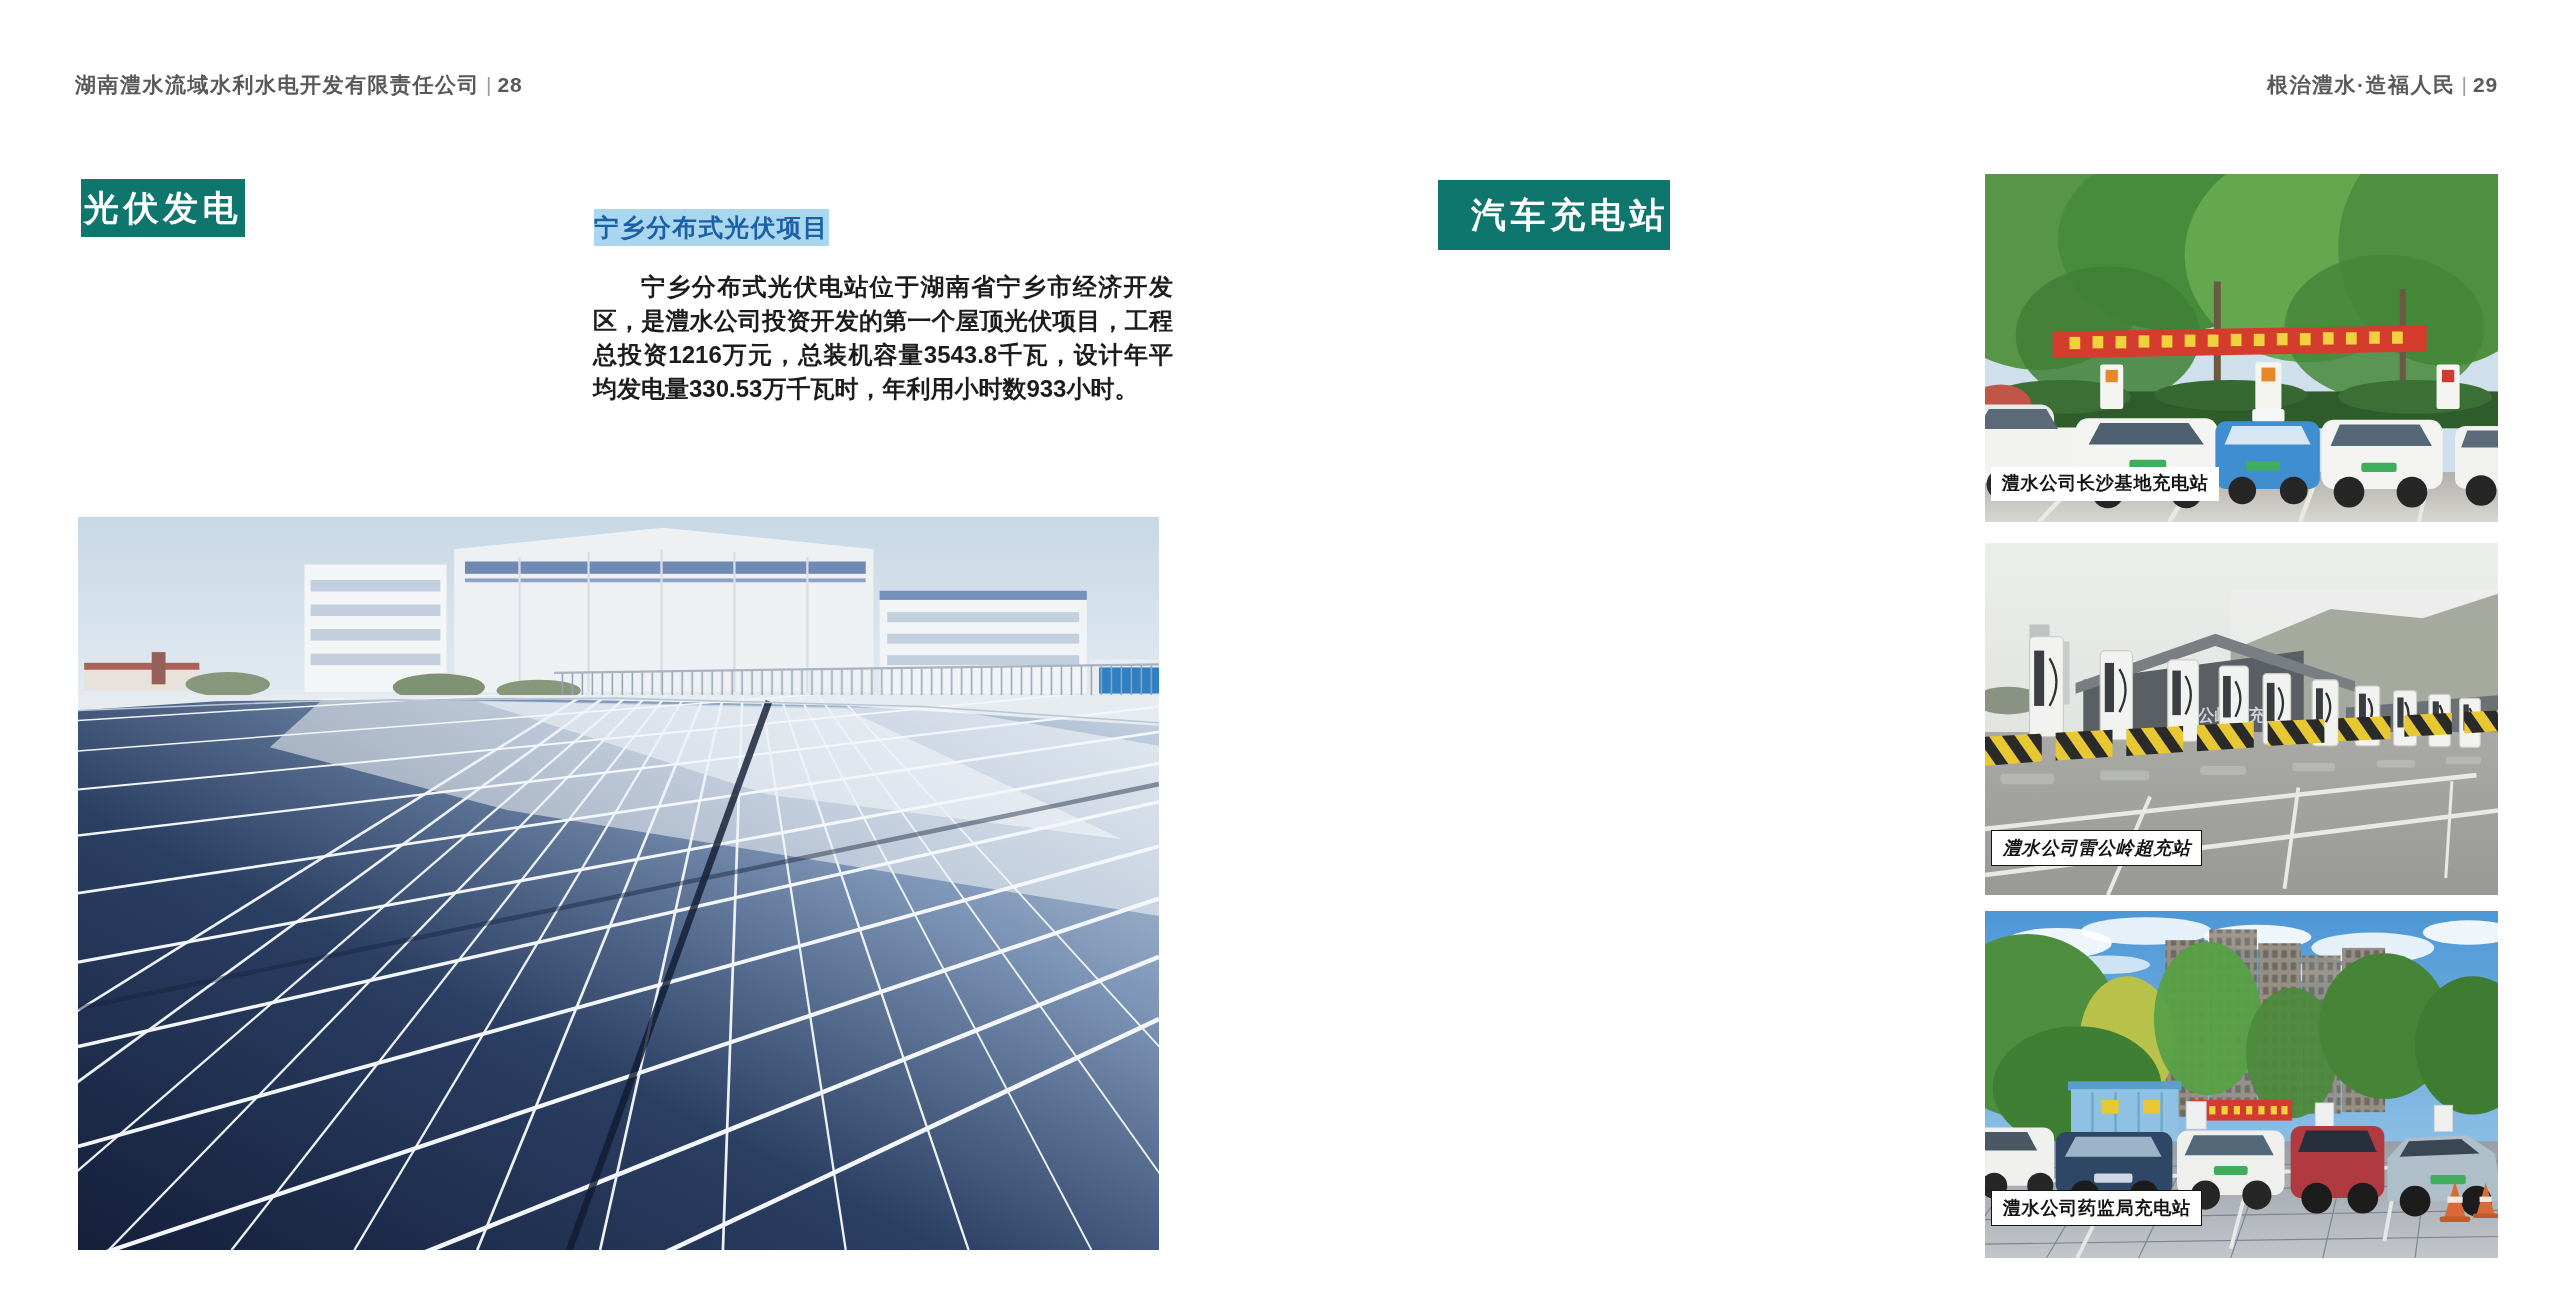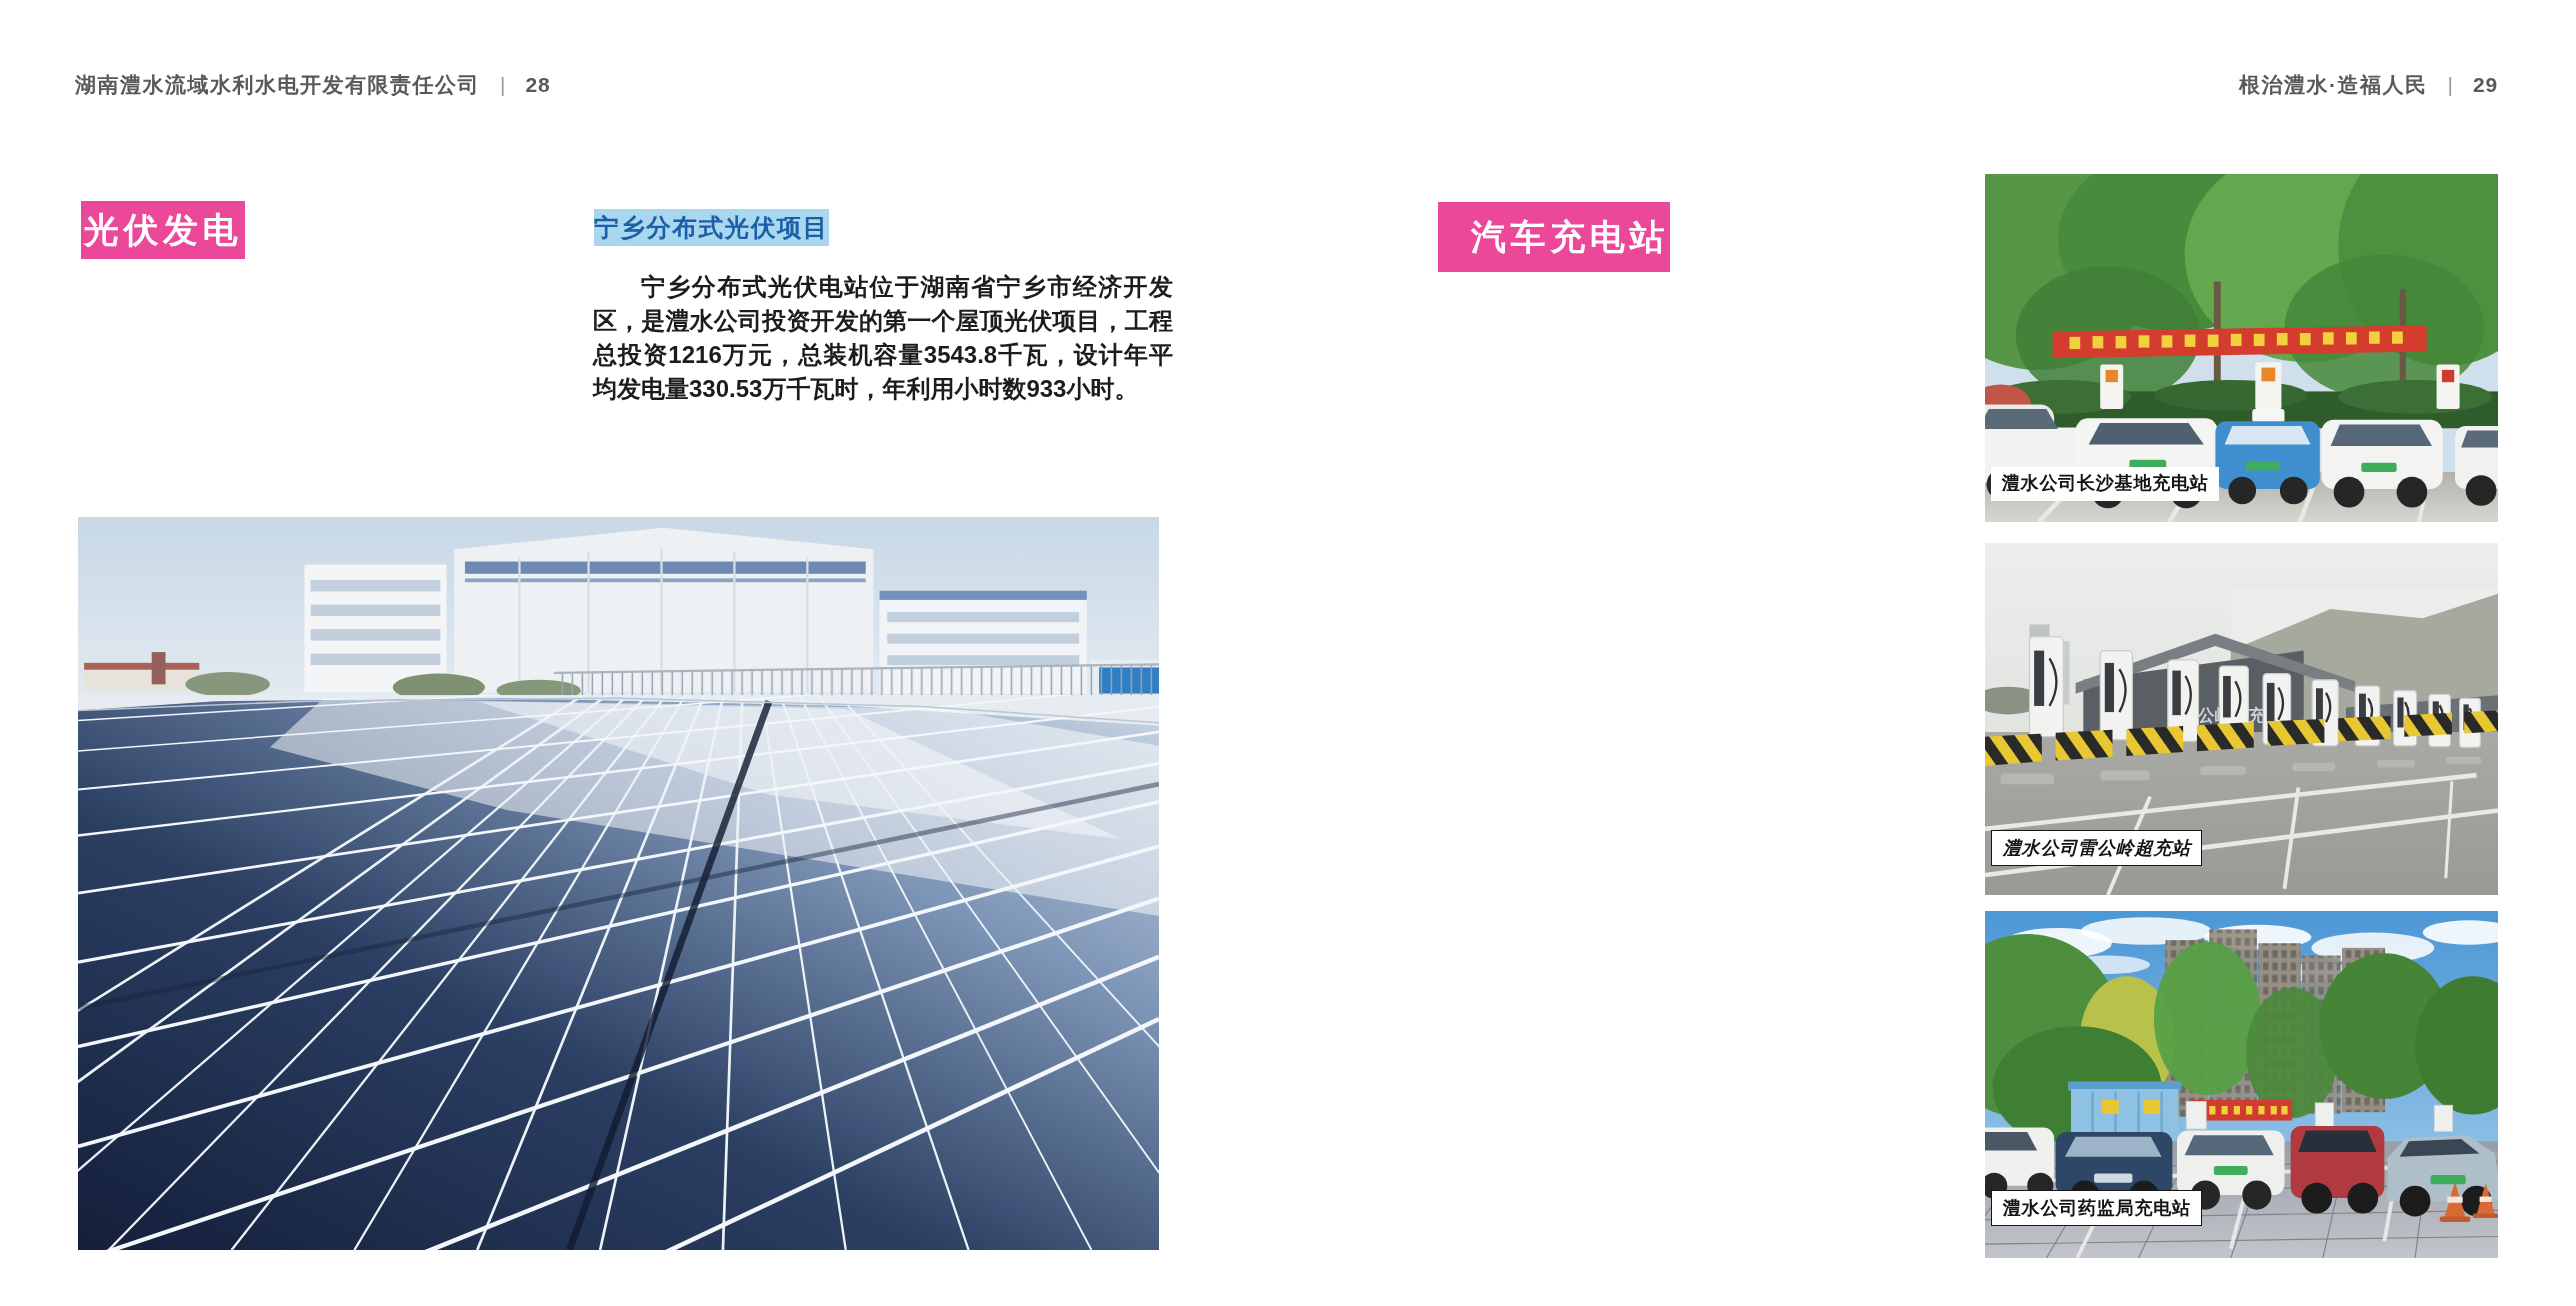--- a/index.html
+++ b/index.html
@@ -6,32 +6,32 @@
   .canvas{
     position:relative;
     width:2576px;height:1306px;
     background:#ffffff;
     overflow:hidden;
     font-family:"Liberation Sans","DejaVu Sans",sans-serif;
   }
   
   .page-header{
     position:absolute;top:71px;
-    display:flex;align-items:center;gap:20px;
+    display:flex;align-items:center;gap:6px;
     font-size:21px;font-weight:700;color:#58595b;letter-spacing:1.5px;
   }
   .page-header .sep{color:#9a9b9d;font-weight:400;letter-spacing:0;}
   .page-header .pagenum{letter-spacing:0.8px;}
   #header-left{left:75px;}
   #header-right{right:78px;}
   
   .section-title{
-    position:absolute;background:#ec4899;color:#ffffff;
+    position:absolute;background:#0f766e;color:#ffffff;
     font-weight:700;display:flex;align-items:center;justify-content:center;
-    letter-spacing:4.6px;font-size:35px;margin-top:22px;
+    letter-spacing:4.6px;font-size:35px;
   }
   #pv-title{left:81px;top:179px;width:164px;height:58px;}
   #ev-title{left:1438px;top:180px;width:200px;height:70px;padding-left:32px;}
   
   .sub-title{
     position:absolute;background:#a9d7ef;color:#1b5fa6;
     font-weight:700;font-size:24.6px;letter-spacing:1.5px;
     display:flex;align-items:center;justify-content:center;
   }
   #pv-sub{left:594px;top:197px;width:235px;height:37px;margin-top:12px;}

